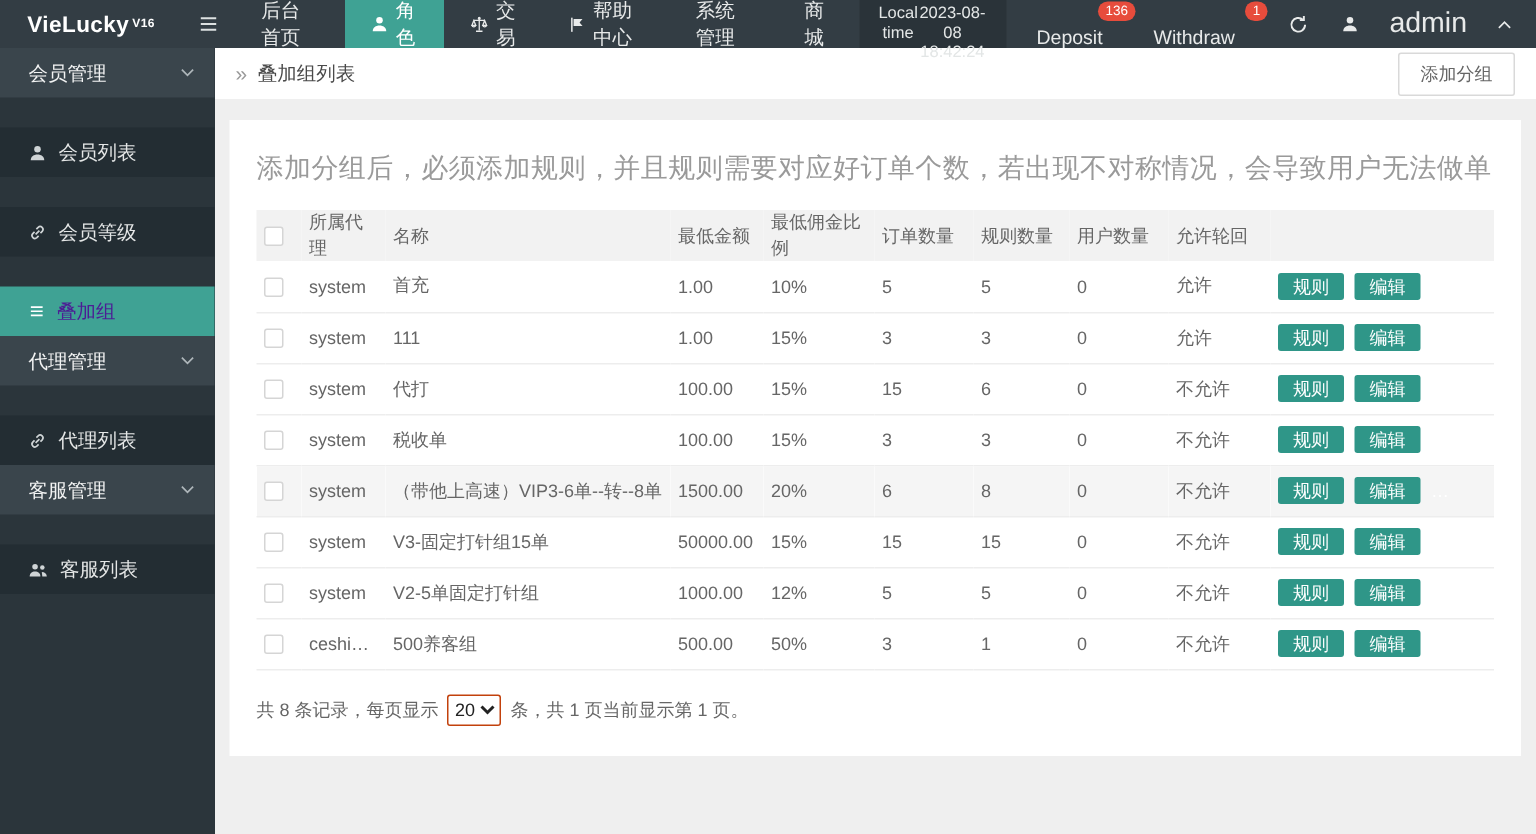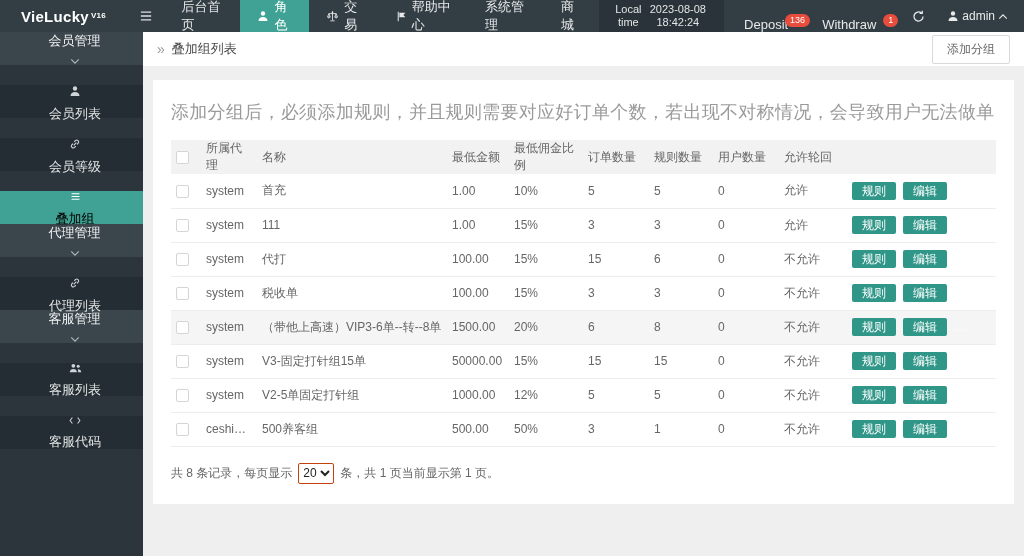--- a/index.html
+++ b/index.html
@@ -22,33 +22,33 @@
   .logo sup { font-size:8px; font-weight:bold; margin-left:2px; transform:translateY(-1px); }
   .hamburger { width:42px; display:flex; align-items:center; justify-content:center; cursor:pointer; color:#DDE1E1; }
   .topnav { display:flex; align-items:stretch; }
   .nav-item { padding:0 17px; display:flex; align-items:center; gap:5px; font-size:13px; cursor:pointer; color:#E8EAEA; }
   .nav-item.active { background:var(--accent,#3FA294); color:#FFF; }
   .topbar-right { margin-left:auto; display:flex; align-items:center; }
   .timebox { background:rgba(0,0,0,.16); height:32px; padding:3px 13px; text-align:center;
              font-size:11px; line-height:13px; display:flex; flex-direction:row; justify-content:center; color:#E3E6E6; }
   .hbtn { position:relative; height:32px; display:flex; align-items:flex-end;
           font-size:13px; margin-left:20px; padding-right:14px; cursor:pointer; }
-  .badge { position:absolute; top:14px; right:-8px; background:var(--badge,#E74C3C); color:#FFF;
+  .badge { position:absolute; top:1px; right:-8px; background:var(--badge,#E74C3C); color:#FFF;
            font-size:9px; line-height:11px; padding:1px 5px; border-radius:8px; }
   .refresh { margin:0 14px 0 22px; cursor:pointer; display:flex; align-items:center; color:#E8EAEA; }
-  .userbox { display:flex; align-items:center; gap:3px; font-size:12px; padding:0 16px 0 8px; cursor:pointer; }
+  .userbox { display:flex; align-items:center; gap:20px; font-size:19px; padding:0 16px 0 8px; cursor:pointer; }
 
   
   .sidebar { position:fixed; top:32px; left:0; width:143px; height:524px; background:#2B353B; z-index:10; }
-  .side-item { height:33px; display:flex; align-items:center; font-size:13px; color:#E4E6E6; cursor:pointer;flex-direction:column; }
+  .side-item { height:33px; display:flex; align-items:center; font-size:13px; color:#E4E6E6; cursor:pointer; }
   .side-item.group { background:#3A454C; justify-content:space-between; padding:0 13px 0 19px; color:#F2F3F3; }
   .side-item.group .icon { color:#AEB6BA; }
   .side-item.child { background:#232D33; padding:0 12px 0 19px; gap:8px;margin-top:20px; }
   .side-item.child .icon { color:#CFD4D6; }
-  .side-item.active { background:var(--accent,#3FA294); color:#000000; }
+  .side-item.active { background:var(--accent,#3FA294); color:#4c1d95; }
   .side-item.active .icon { color:#FFF; }
 
   
   .main { margin-left:143px; padding-top:32px; }
   .breadcrumb-bar { height:34px; background:#FFF; display:flex; align-items:center;
                     justify-content:space-between; padding:0 14px; }
   .crumb { display:flex; align-items:center; gap:7px; font-size:13px; color:#4A4A4A; }
   .crumb-icon { color:#9A9A9A; font-size:14px; }
   .add-btn { background:#FFF; border:1px solid #D9D9D9; color:#666; font-size:12px;
              padding:5px 14px; border-radius:2px; cursor:pointer; }
@@ -232,28 +232,20 @@
       <div class="side-item child">
         <span class="icon">
           <svg viewBox="0 0 18 14" width="13" height="10" fill="currentColor">
             <circle cx="6" cy="4" r="2.6"></circle>
             <path d="M1 13c0-2.9 2.2-4.6 5-4.6s5 1.7 5 4.6z"></path>
             <circle cx="12.8" cy="4.7" r="2.1"></circle>
             <path d="M12.3 8.8c2.6.1 4.7 1.6 4.7 4.2h-4.2z"></path>
           </svg>
         </span>
         <span>客服列表</span>
-      </div>
-      <div class="side-item child">
-        <span class="icon">
-          <svg viewBox="0 0 16 12" width="12" height="9" fill="none" stroke="currentColor" stroke-width="1.4">
-            <path d="M4.5 2L1.5 6l3 4M11.5 2l3 4-3 4"></path>
-          </svg>
-        </span>
-        <span>客服代码</span>
       </div>
     </aside>
 
   <main class="main">
     <div class="breadcrumb-bar">
       <div class="crumb">
         <span class="crumb-icon">»</span>
         <span>叠加组列表</span>
       </div>
       <button class="add-btn">添加分组</button>

